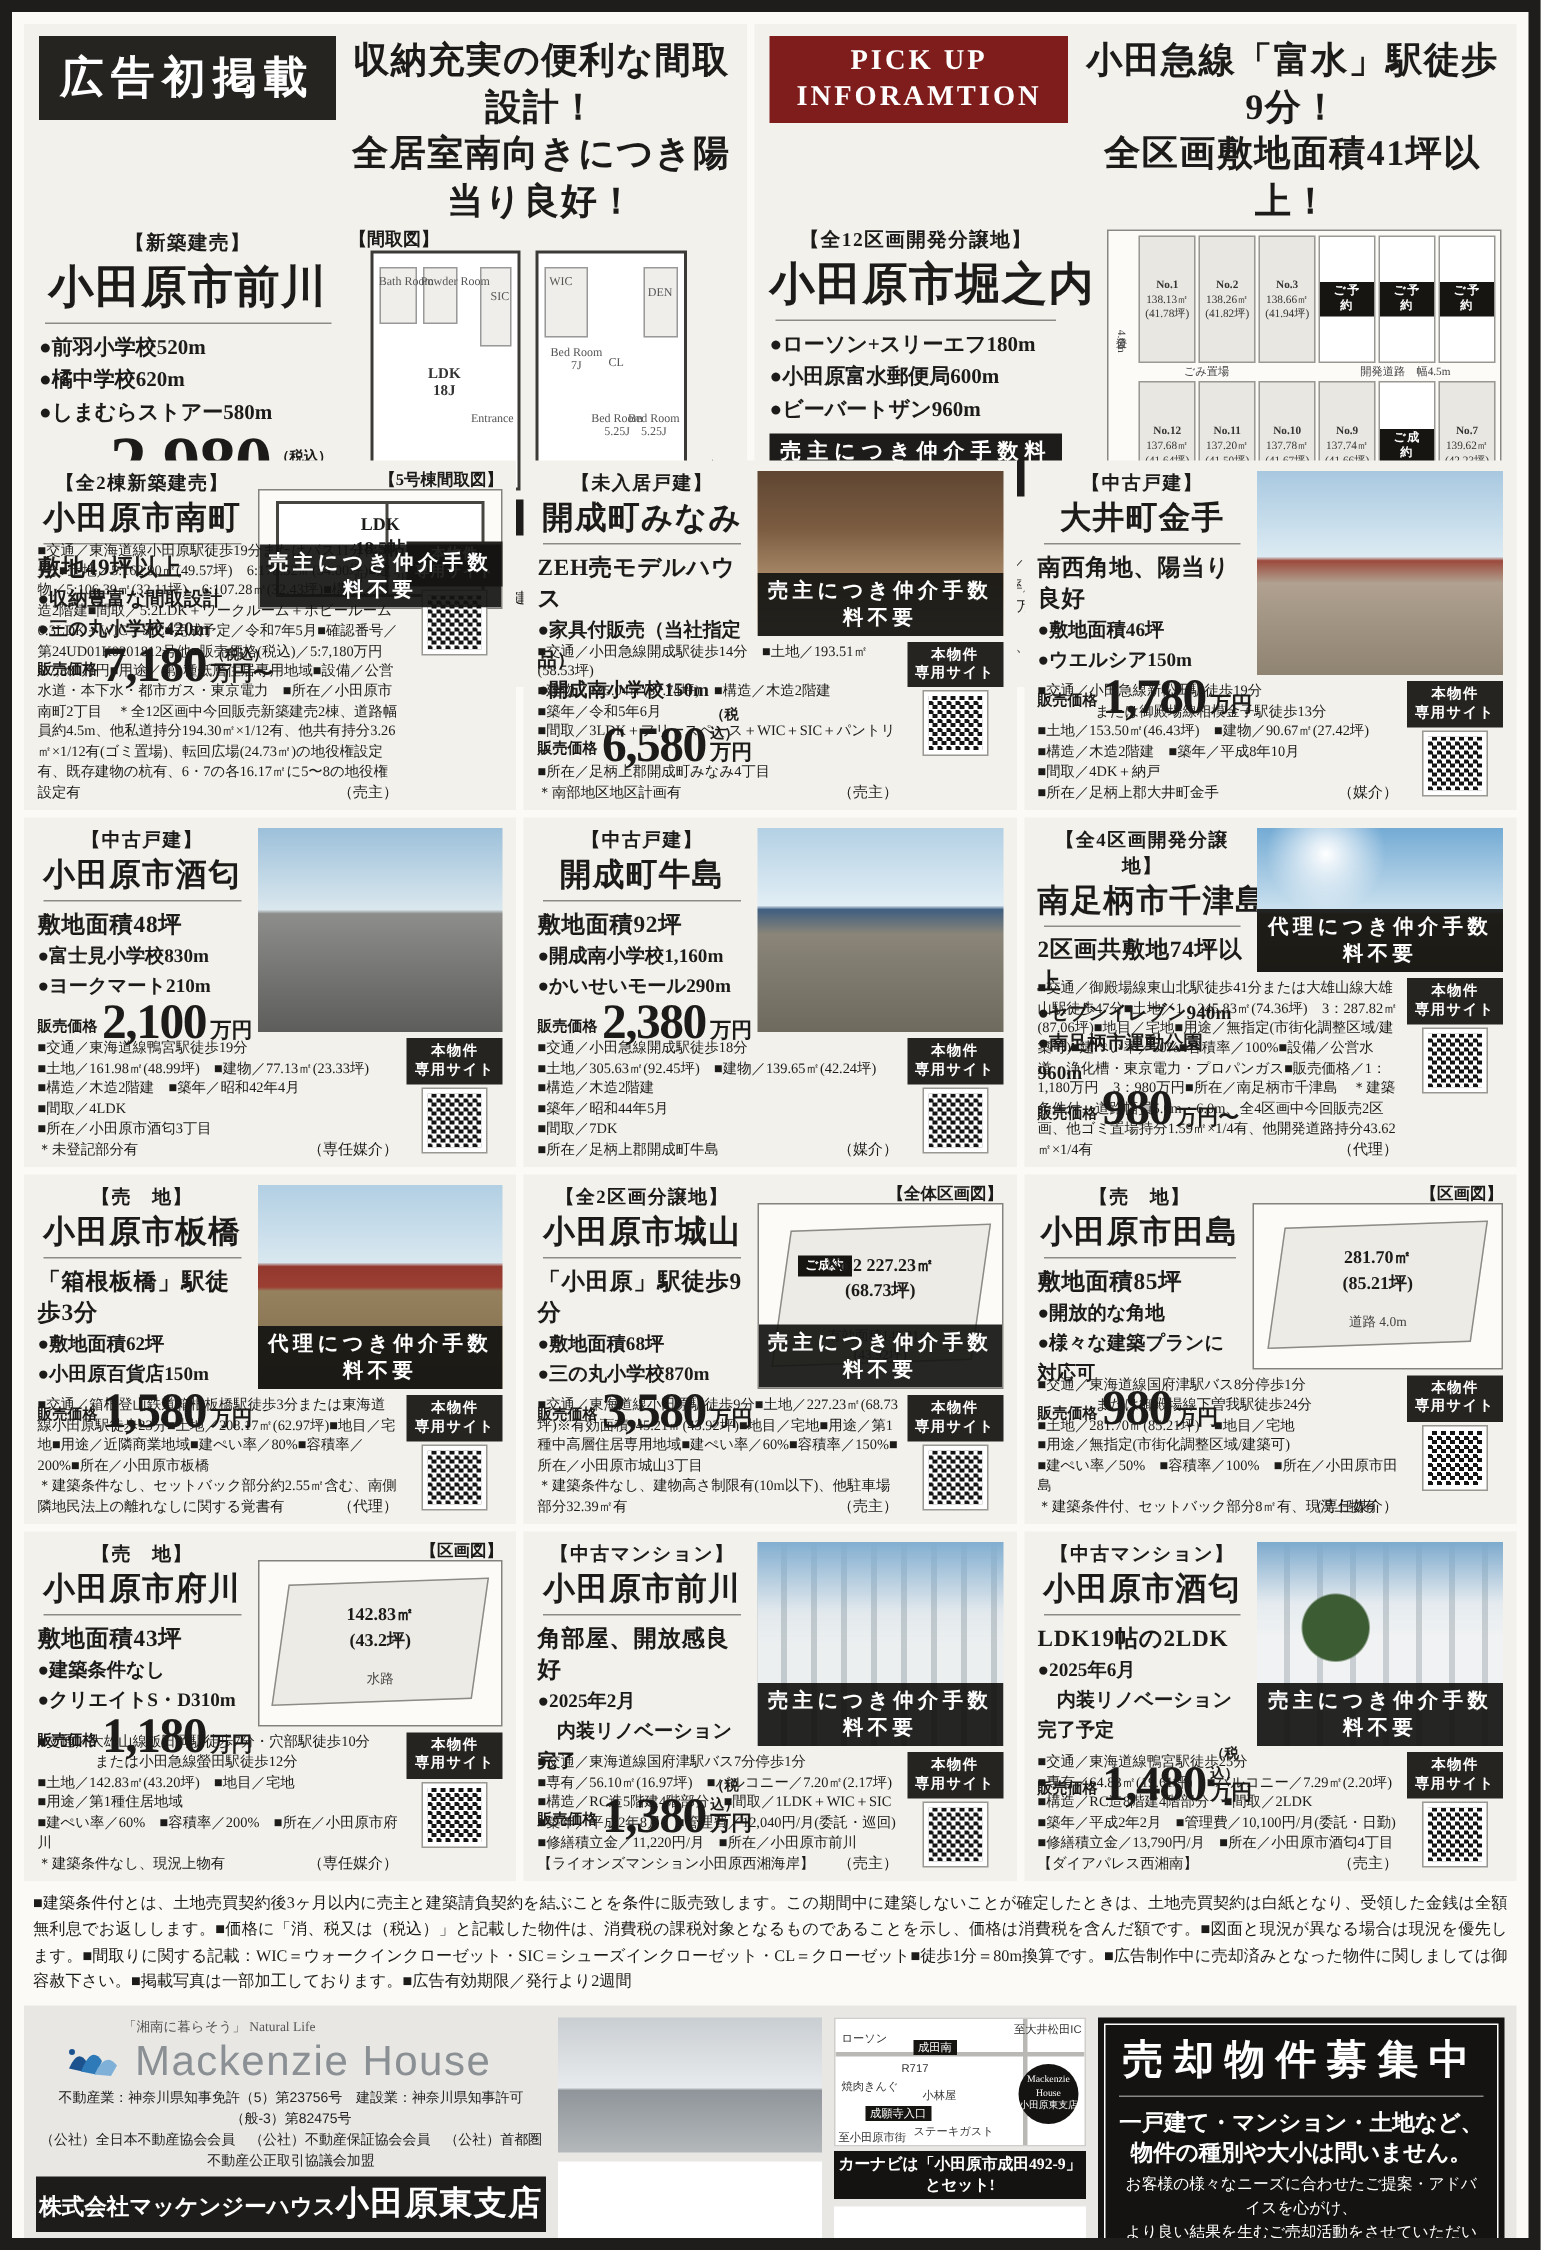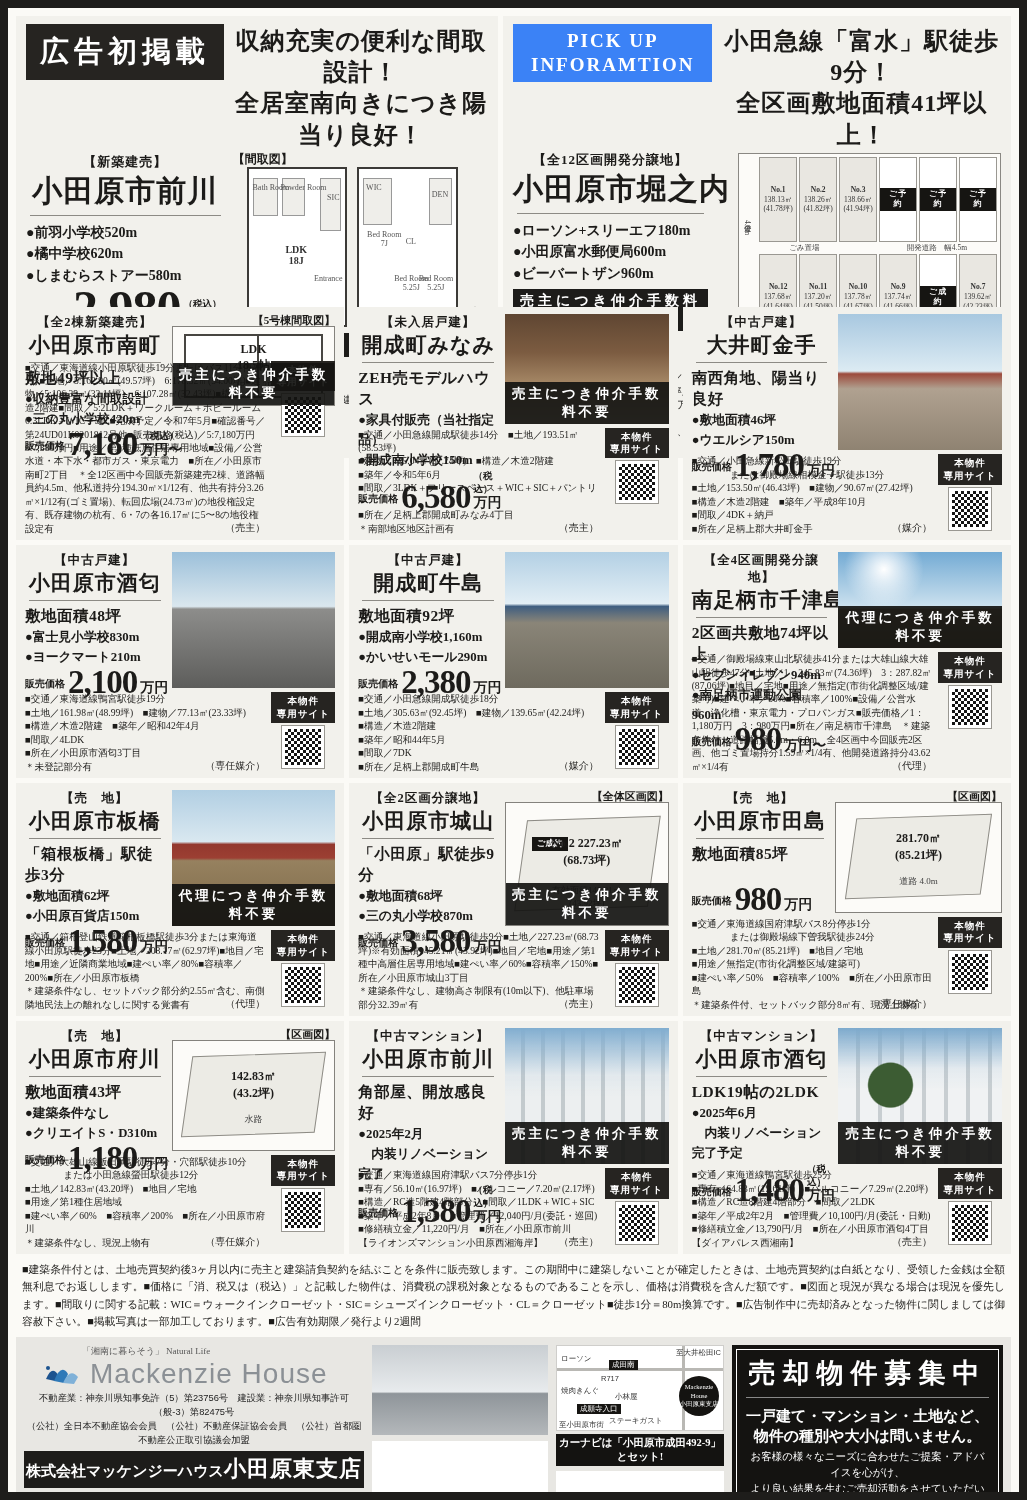--- a/index.html
+++ b/index.html
@@ -7,21 +7,21 @@
   .page { width:1027px; height:1500px; margin:0 auto; background:#1e1d1b; padding:8px; }
   .inner { width:100%; height:100%; background:#fbfaf6; padding:8px; display:flex; flex-direction:column; gap:5px; overflow:hidden; }
   .panel { background:#f2f1ec; position:relative; }
   .hide-empty:empty { display:none; }
 
   
   .hero-row { display:grid; grid-template-columns:482px 1fr; gap:5px; height:286px; }
   .hero-left, .hero-right { padding:8px 10px 6px; display:flex; flex-direction:column; }
   .hl-top { display:flex; gap:10px; align-items:flex-start; }
   .badge-black { background:#262421; color:#fff; font-weight:700; font-size:29px; letter-spacing:5px; padding:8px 14px; white-space:nowrap; }
-  .badge-gray { background:#3b82f6; color:#fff; font-weight:700; font-size:19px; letter-spacing:2px; padding:5px 18px; text-align:center; line-height:1.25; white-space:pre-line; }
+  .badge-gray { background:#7f1d1d; color:#fff; font-weight:700; font-size:19px; letter-spacing:2px; padding:5px 18px; text-align:center; line-height:1.25; white-space:pre-line; }
   .headline { flex:1; text-align:center; font-weight:700; font-size:24px; line-height:1.3; letter-spacing:1px; padding-top:2px; }
   .h-mid { display:flex; gap:8px; flex:1; min-height:0; margin-top:2px; }
   .h-left-col { width:43%; display:flex; flex-direction:column; }
   .tag { font-weight:700; font-size:13px; text-align:center; letter-spacing:1px; }
   .h-title { font-weight:700; font-size:30px; letter-spacing:1px; text-align:center; margin:0; white-space:nowrap; }
   .divider { border-top:1px solid #8d8b85; margin:3px 4px 5px; }
   .lead { font-weight:700; font-size:17px; letter-spacing:0.5px; }
   .bullets { font-weight:700; font-size:14px; line-height:1.55; white-space:pre-line; margin-top:1px; }
   .price { display:flex; align-items:flex-end; gap:3px; margin-top:auto; }
   .price-label { font-weight:700; font-size:11px; padding-bottom:7px; white-space:nowrap; }
@@ -638,20 +638,22 @@
     </div>
   </article>
 
   <article class="card">
     <div class="card-top">
       <div class="card-info">
         <div class="tag">【売　地】</div>
         <h3 class="card-title">小田原市田島</h3>
         <div class="divider"></div>
         <div class="lead">敷地面積85坪</div>
+        <div class="bullets">●開放的な角地
+●様々な建築プランに対応可</div>
         <div class="price">
           <span class="price-label">販売価格</span>
           <span class="price-value">980</span>
           <span class="price-col">
                   <span class="price-unit">万円</span>
                 </span>
         </div>
       </div>
       <div class="card-media">
         <div class="media-caption hide-empty">【区画図】</div>

